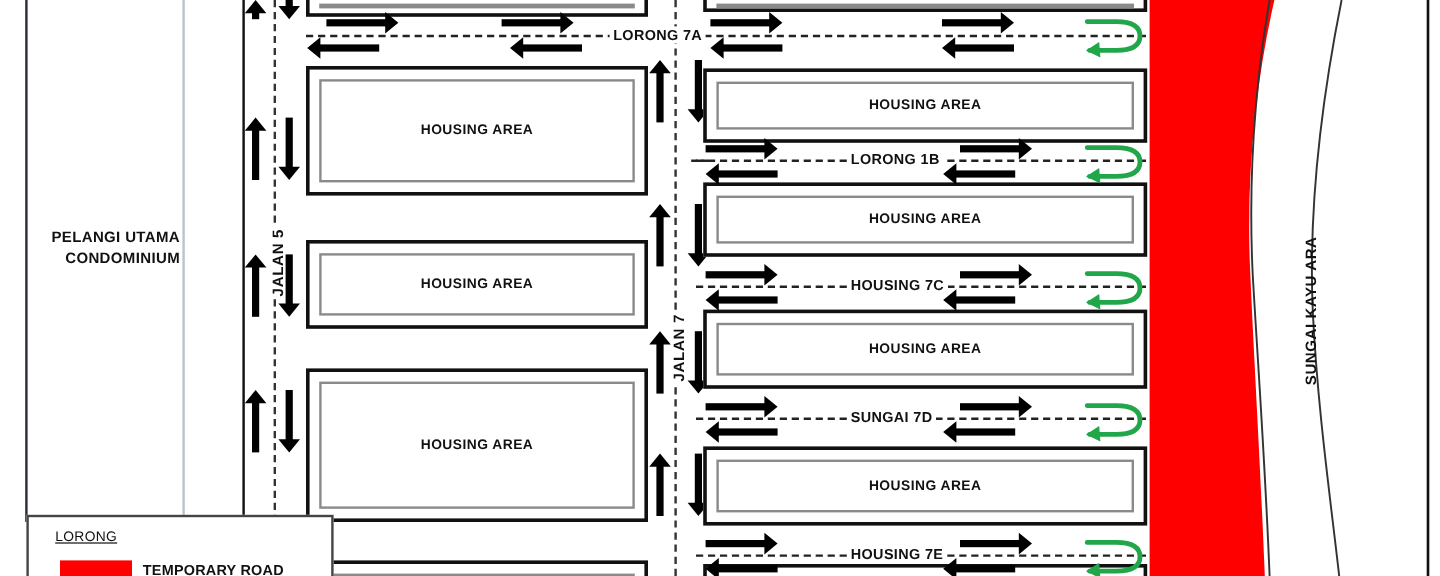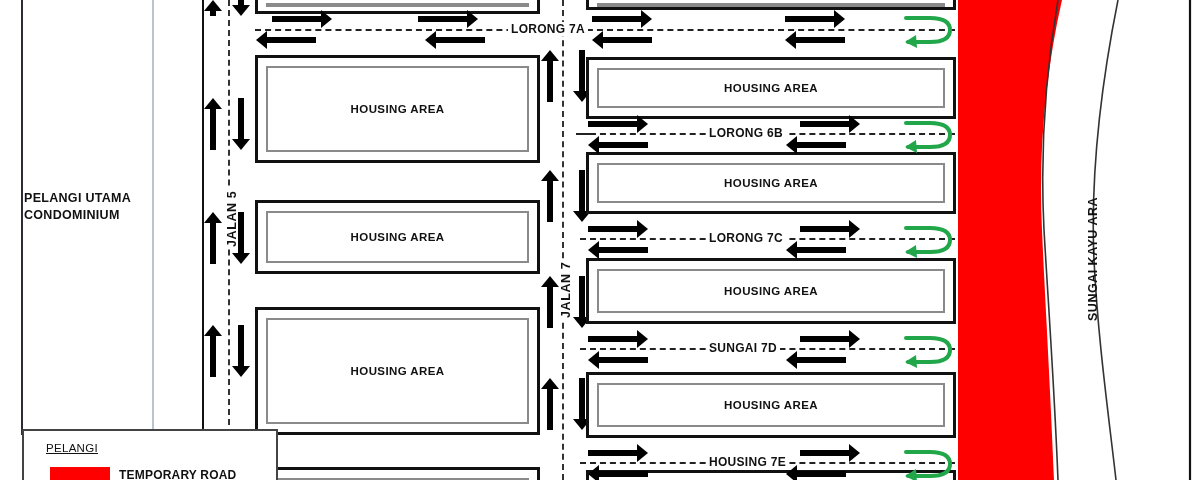--- a/index.html
+++ b/index.html
@@ -67,21 +67,21 @@
     transform-origin:center center;
     transform:rotate(-90deg);
     background:#fff;padding:0 2px;
   }
   .river-lbl{
     font-size:12.5px;letter-spacing:.5px;
     transform-origin:center center;
     transform:rotate(-90deg);
   }
   .condo-lbl{
-    font-size:12.5px;line-height:17px;text-align:left;
+    font-size:12.5px;line-height:17px;text-align:right;
     letter-spacing:.3px;
   }
   
   .closure{position:absolute;top:0;}
   
   #legend{
     position:absolute;
     border:2px solid #444444;
     background:#ffffff;
     box-sizing:border-box;
@@ -291,21 +291,21 @@
   <div class="dash-h" style="left:580px;top:133px;width:375px;"></div>
   <div class="dash-h" style="left:576px;top:133px;width:14px;"></div>
   <div class="arr arr-right" style="left:588px;top:115px;height:18px;width:60px;">
     <div class="shaft"></div>
       <div class="head"></div>
     </div>
   <div class="arr arr-left" style="left:588px;top:136px;height:18px;width:60px;">
     <div class="shaft"></div>
       <div class="head"></div>
     </div>
-  <div class="lbl lorong-lbl" style="left:706px;top:126px;">LORONG 6B</div>
+  <div class="lbl lorong-lbl" style="left:706px;top:126px;">LORONG 1B</div>
   <div class="arr arr-right" style="left:800px;top:115px;height:18px;width:60px;">
     <div class="shaft"></div>
       <div class="head"></div>
     </div>
   <div class="arr arr-left" style="left:786px;top:136px;height:18px;width:60px;">
     <div class="shaft"></div>
       <div class="head"></div>
     </div>
   <svg class="uturn" style="left:900px;top:115px;width:56px;height:40px;" viewBox="0 0 56 40">
     <path d="M6 8 L30 8 Q50 8 50 20 Q50 32 30 32 L8 32" fill="none" stroke="#21A64A" stroke-width="4" stroke-linecap="round"></path>
@@ -314,21 +314,21 @@
 
   <div class="dash-h" style="left:580px;top:238px;width:375px;"></div>
   <div class="arr arr-right" style="left:588px;top:220px;height:18px;width:60px;">
     <div class="shaft"></div>
       <div class="head"></div>
     </div>
   <div class="arr arr-left" style="left:588px;top:241px;height:18px;width:60px;">
     <div class="shaft"></div>
       <div class="head"></div>
     </div>
-  <div class="lbl lorong-lbl" style="left:706px;top:231px;">LORONG 7C</div>
+  <div class="lbl lorong-lbl" style="left:706px;top:231px;">HOUSING 7C</div>
   <div class="arr arr-right" style="left:800px;top:220px;height:18px;width:60px;">
     <div class="shaft"></div>
       <div class="head"></div>
     </div>
   <div class="arr arr-left" style="left:786px;top:241px;height:18px;width:60px;">
     <div class="shaft"></div>
       <div class="head"></div>
     </div>
   <svg class="uturn" style="left:900px;top:220px;width:56px;height:40px;" viewBox="0 0 56 40">
     <path d="M6 8 L30 8 Q50 8 50 20 Q50 32 30 32 L8 32" fill="none" stroke="#21A64A" stroke-width="4" stroke-linecap="round"></path>
@@ -386,18 +386,18 @@
   </svg>
 
   <svg style="position:absolute;left:1040px;top:0;width:160px;height:480px;" viewBox="0 0 160 480" preserveAspectRatio="none">
     <path d="M18 0 C6 70 0 150 4 230 C8 300 14 380 18 480" fill="none" stroke="#333333" stroke-width="1.6"></path>
     <path d="M78 0 C62 80 50 170 54 260 C58 340 68 410 76 480" fill="none" stroke="#333333" stroke-width="1.6"></path>
     <path d="M150 0 L150 480" fill="none" stroke="#111111" stroke-width="2.2"></path>
   </svg>
   <div class="lbl river-lbl" style="left:1013px;top:252px;width:160px;text-align:center;">SUNGAI KAYU ARA</div>
 
   <div id="legend" style="left:22px;top:429px;width:256px;height:70px;">
-    <div class="lg-title">PELANGI</div>
+    <div class="lg-title">LORONG</div>
     <div class="lg-swatch" style="background:#FF0000;"></div>
     <div class="lg-text">TEMPORARY ROAD CLOSURE</div>
   </div>
 
 </div>
 
 </body></html>

